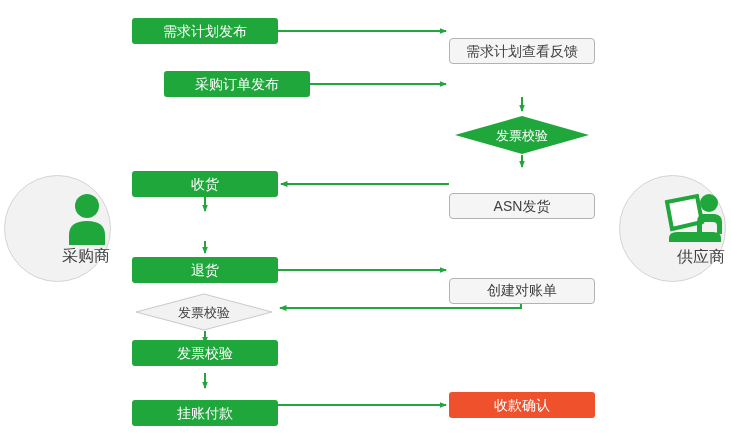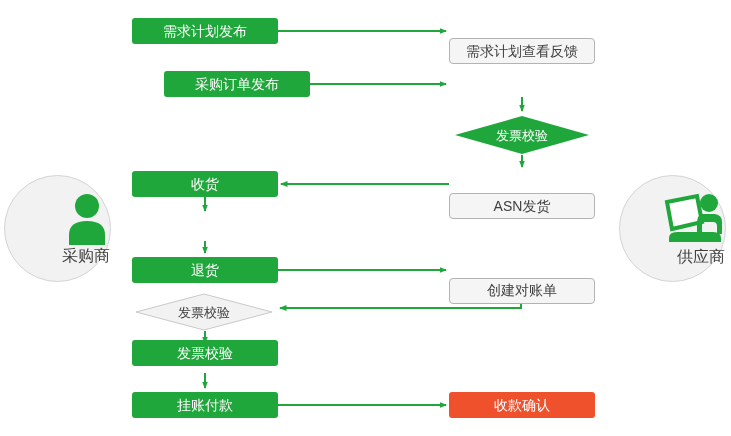--- a/index.html
+++ b/index.html
@@ -54,21 +54,21 @@
   #arrow-layer{position:absolute;left:0;top:0;pointer-events:none;}
   .flow-line{stroke:var(--green);stroke-width:2;fill:none;marker-end:url(#ah);}
   .ah-fill{fill:var(--green);}
   
   #demand-publish{left:132px;top:18px;}
   #po-publish{left:132px;top:71px;margin-left:32px;}
   #receive{left:132px;top:171px;}
   #quality-check{left:132px;top:215px;}
   #returns{left:132px;top:257px;}
   #invoice-verify{left:132px;top:340px;}
-  #payment{left:132px;top:392px;}
+  #payment{left:132px;top:400px;}
   #demand-feedback{left:449px;top:18px;}
   #po-feedback{left:449px;top:71px;}
   #asn-ship{left:449px;top:173px;}
   #create-statement{left:449px;top:258px;font-family:Liberation Serif, serif;}
   #payment-confirm{left:449px;top:392px;}
   #order-confirm{left:454px;top:115px;width:136px;height:40px;}
   #statement-confirm{left:134px;top:293px;width:140px;height:38px;}
   #buyer-circle{left:4px;top:175px;}
   #supplier-circle{left:619px;top:175px;}
 </style>

